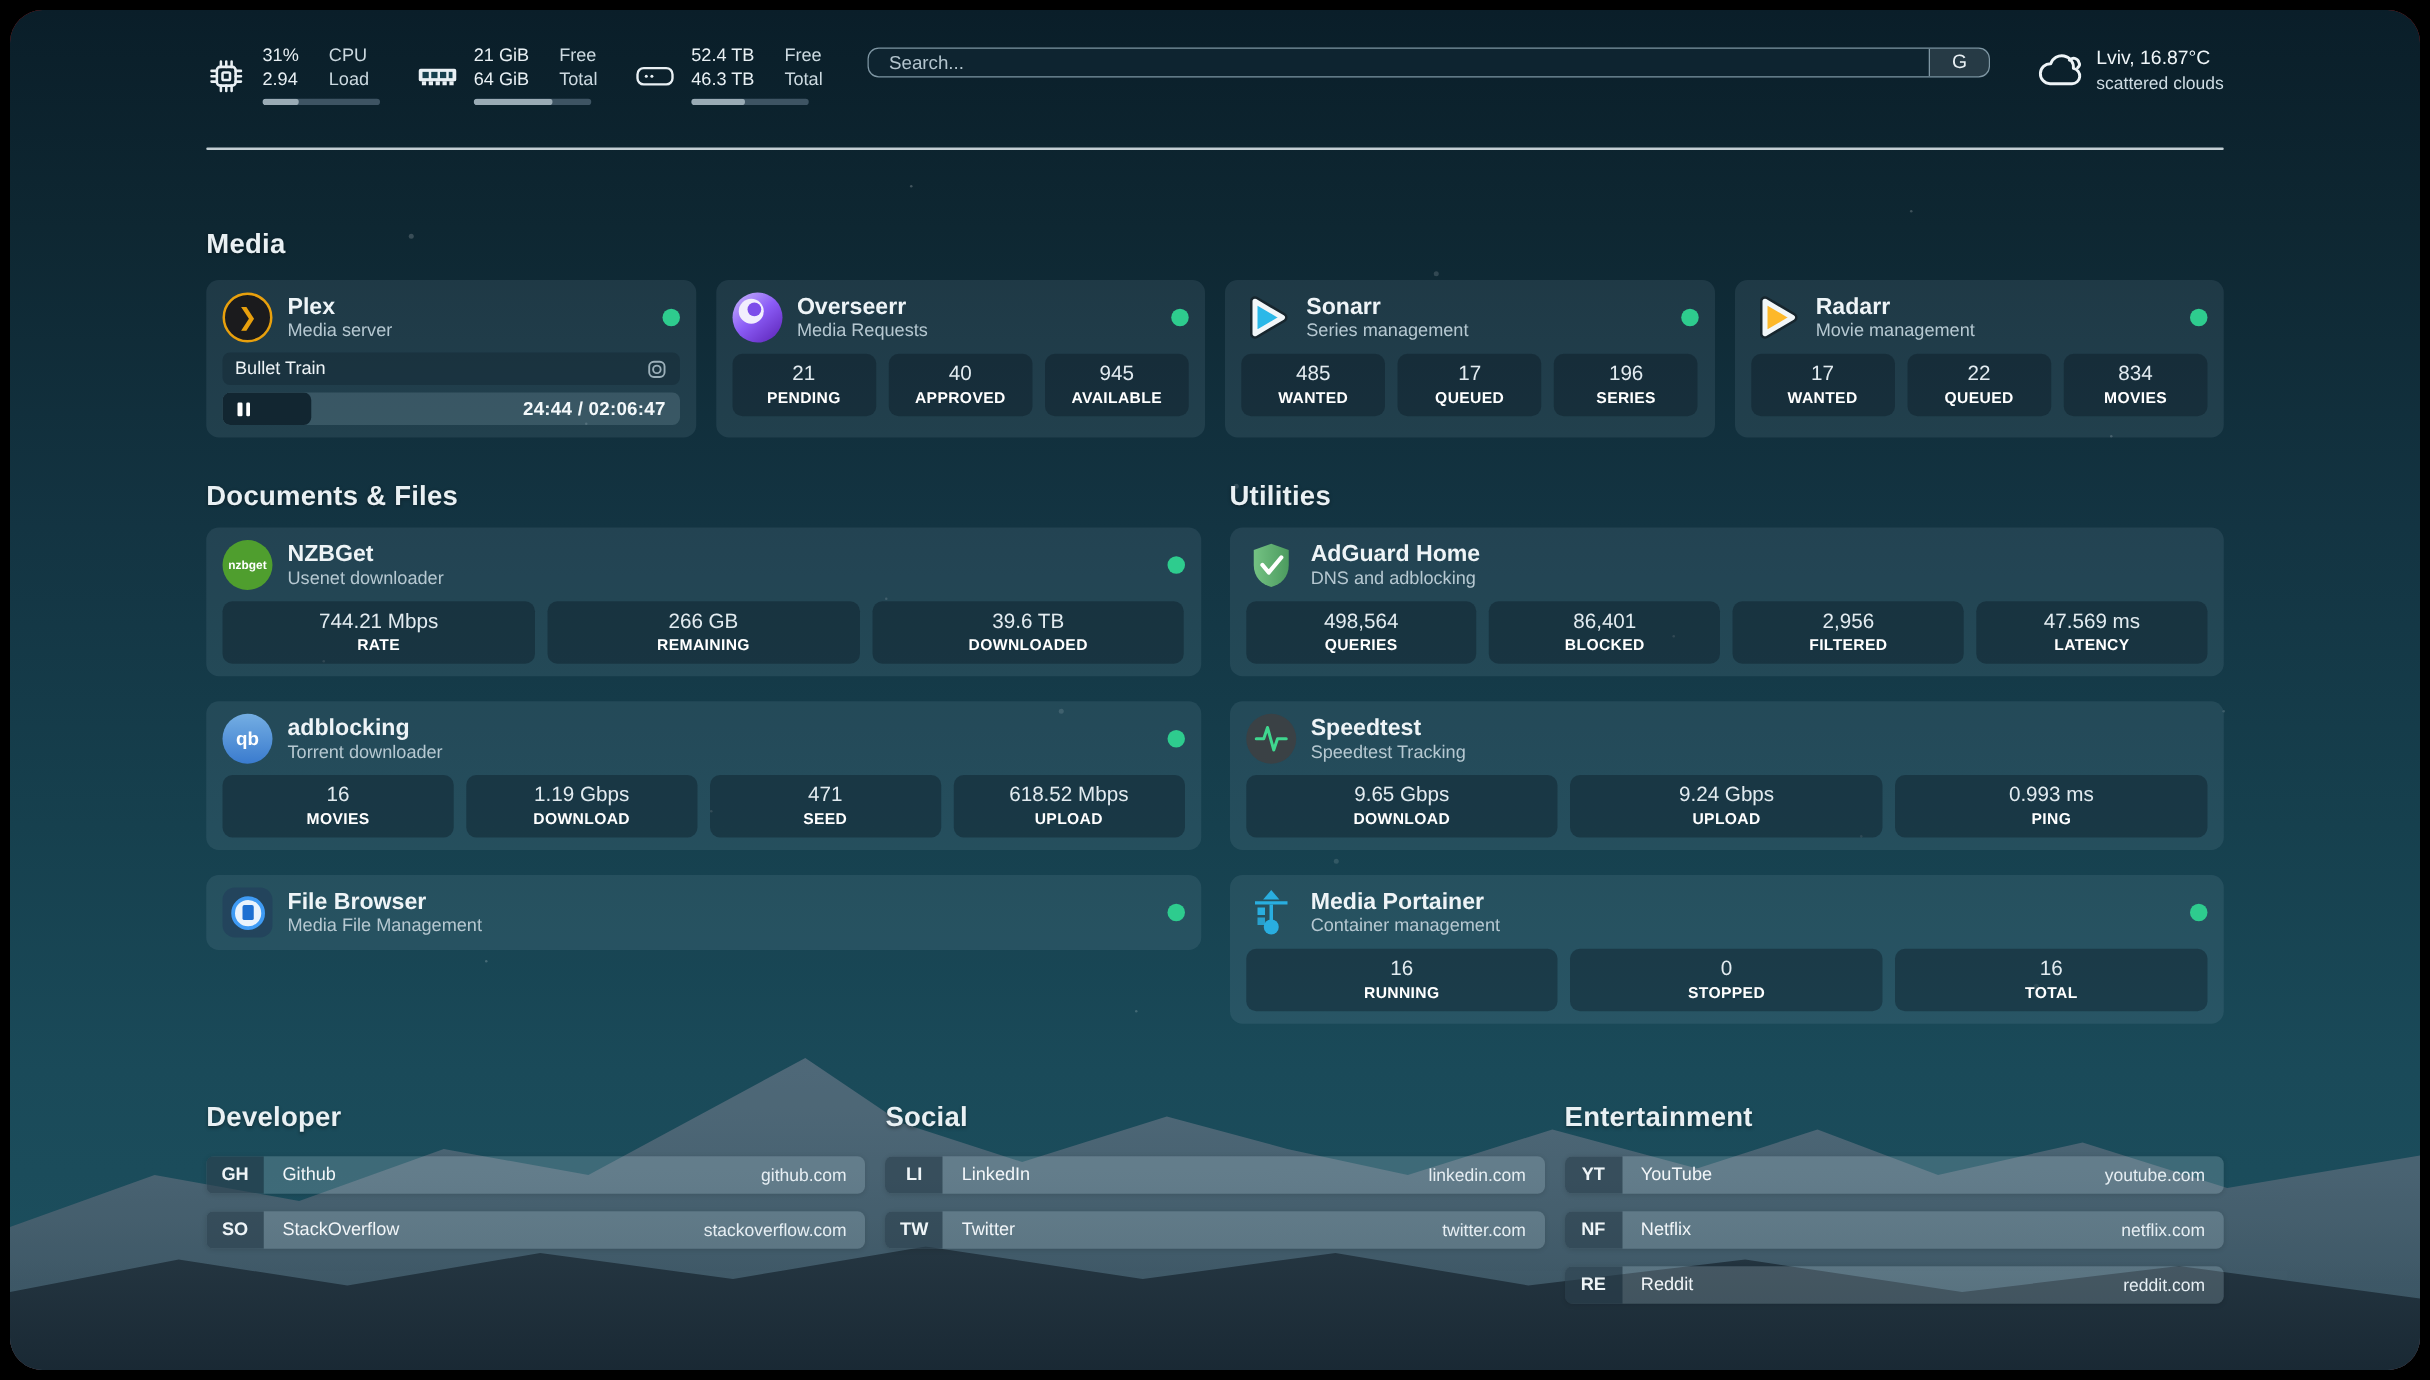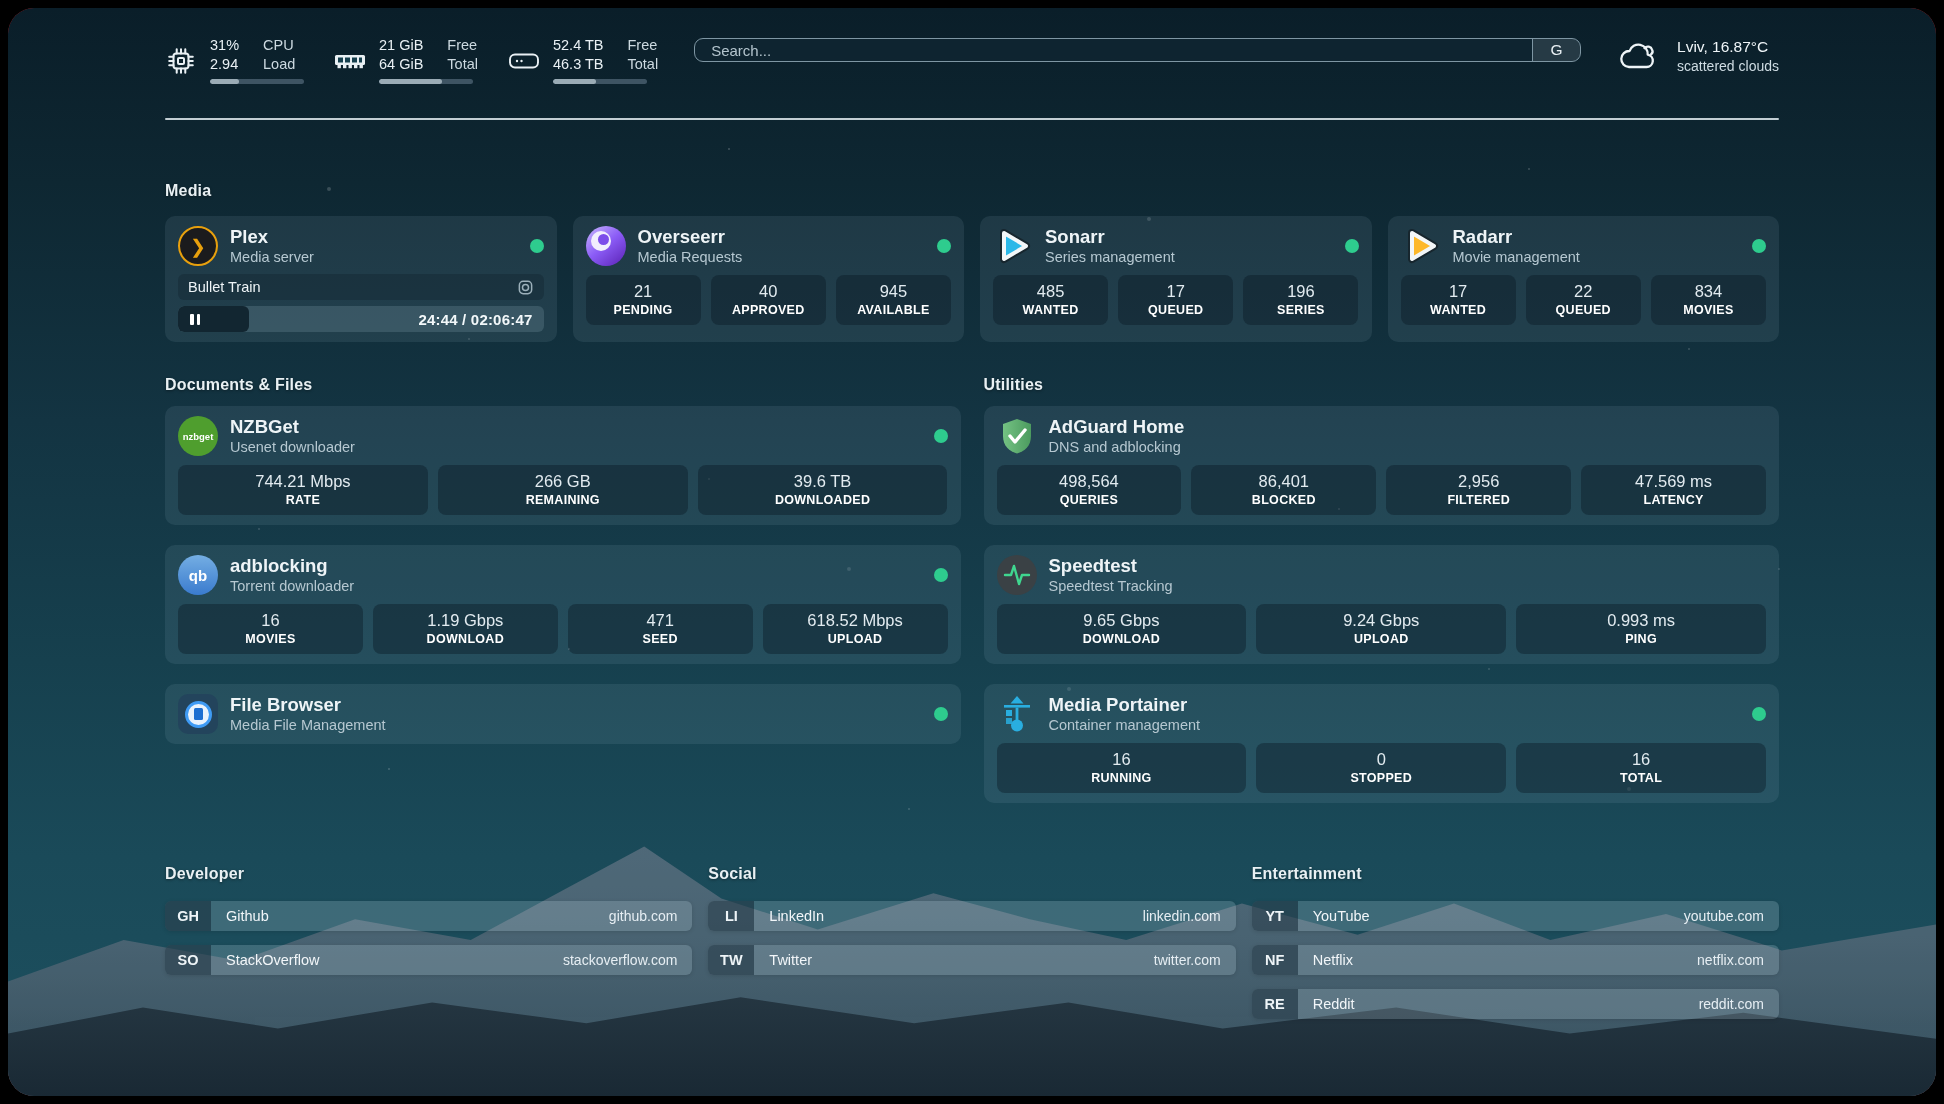--- a/index.html
+++ b/index.html
@@ -40,28 +40,28 @@
   .res-labels { color:#ccd9e0; }
   .res-bar { margin-top:5px; height:5px; width:94px; background:#3e5463; border-radius:3px; overflow:hidden; }
   .res-fill { height:100%; background:#9aabb5; border-radius:3px; }
   .searchwrap { flex:1; margin:2px 36px 0; display:flex; height:24px;
     border:1.5px solid #7e96a3; border-radius:9px; background:rgba(18,40,52,.55); overflow:hidden; }
   .searchwrap input { flex:1; background:transparent; border:none; outline:none; padding:0 16px;
     color:#e4edf2; font-size:15px; font-family:inherit; }
   .searchwrap input::placeholder { color:#b4c5ce; }
   .gbtn { width:48px; border:none; border-left:1.5px solid #7e96a3; background:rgba(255,255,255,.1);
     color:#e9f0f4; font-size:15.5px; font-family:inherit; cursor:pointer; }
-  .weather { display:flex; gap:18px; align-items:center; margin-top:2px;justify-content:center; }
+  .weather { display:flex; gap:7px; align-items:center; margin-top:2px;justify-content:center; }
   .weather-text div:first-child { font-size:15.5px; color:#eff5f8; }
   .weather-text div:last-child { font-size:14px; color:#cfdce3; margin-top:2px; }
   .divider { margin:34px 157px 0; height:2px; background:#d3dde2; opacity:.92; border-radius:1px; }
 
   
   main { padding:0 157px; }
-  .sec-title { font-size:16px; font-weight:600; color:#e9f0f3; letter-spacing:.2px;
+  .sec-title { font-size:22px; font-weight:600; color:#e9f0f3; letter-spacing:.2px;
     text-shadow:0 1px 3px rgba(0,0,0,.4); }
   .media-title { margin-top:62px; }
   .media-grid { margin-top:16px; display:grid; grid-template-columns:repeat(4,1fr); gap:16px; }
   .card { background:rgba(176,210,226,.1); border-radius:10px; padding:10px 13px; cursor:pointer; }
   .card-head { display:flex; gap:12px; align-items:center; }
   .svc-name { font-size:18.5px; font-weight:600; color:#eef4f7; line-height:22px; }
   .svc-desc { font-size:14.5px; color:#b6c8d1; line-height:18px; }
   .dot { margin-left:auto; width:14px; height:14px; border-radius:50%; background:#2ecc8e; flex:none; }
   .stats { margin-top:9px; display:grid; gap:10px; }
   .cols3 { grid-template-columns:repeat(3,1fr); } .cols4 { grid-template-columns:repeat(4,1fr); }

